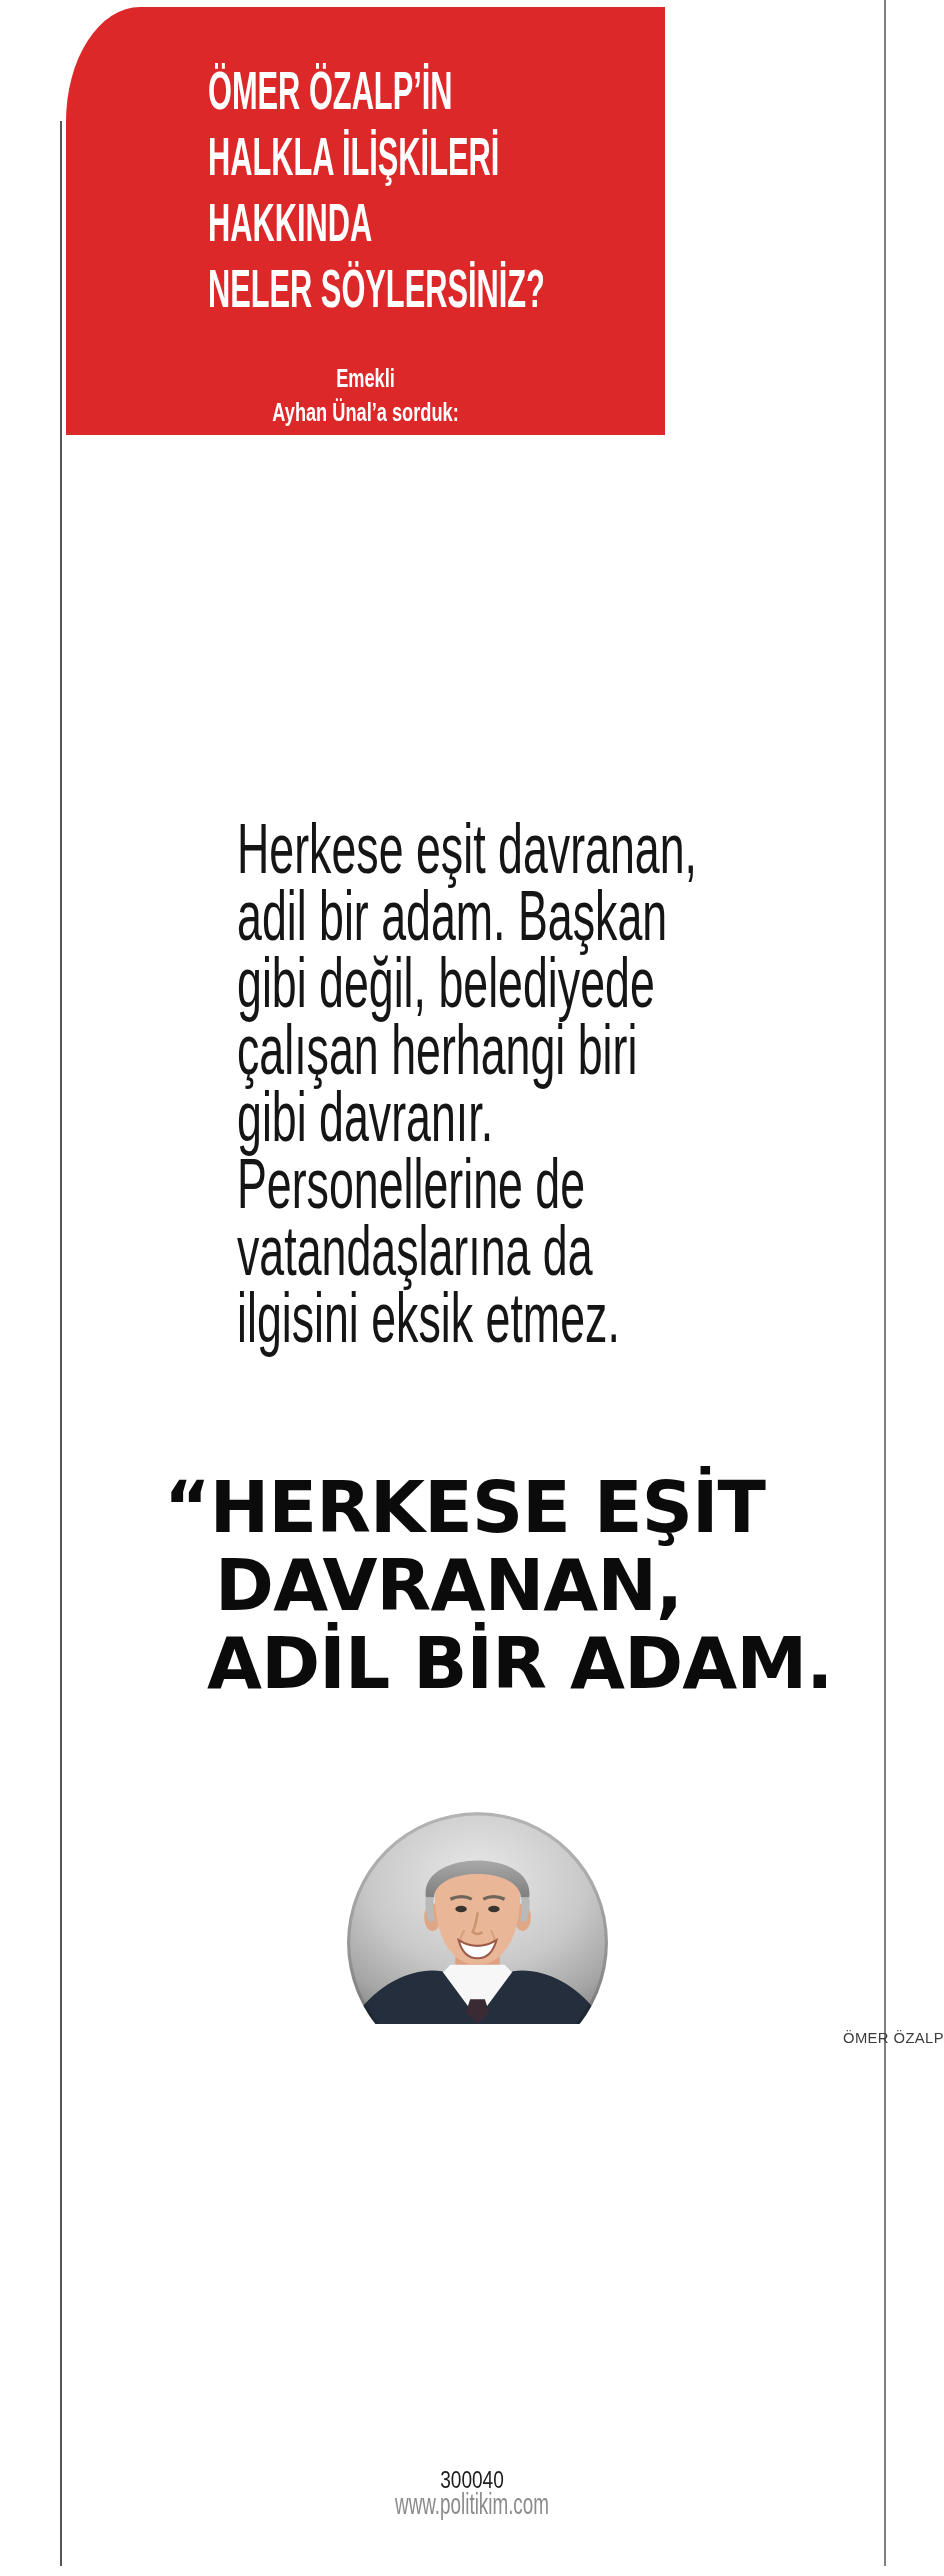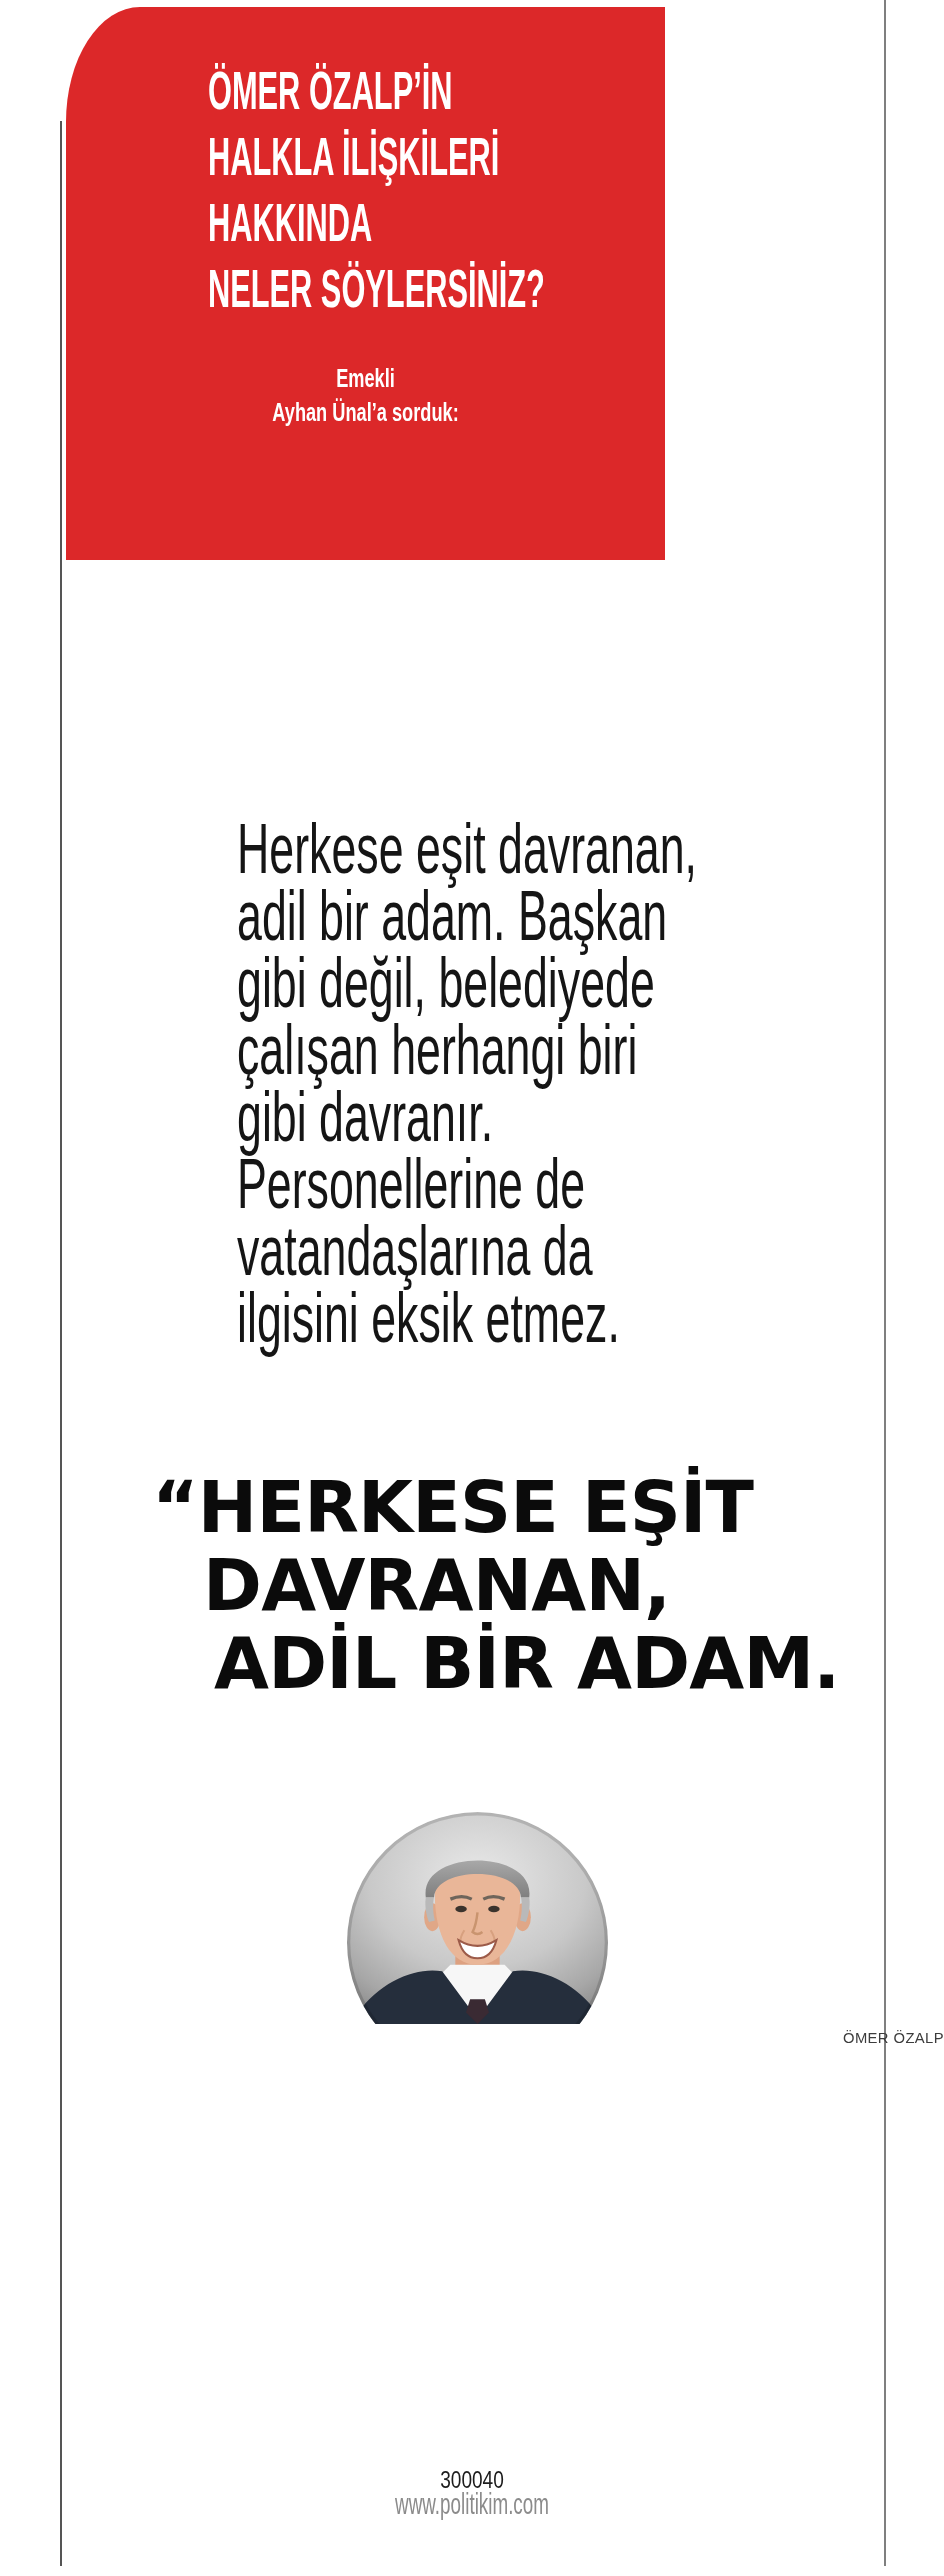--- a/index.html
+++ b/index.html
@@ -19,21 +19,21 @@
     background:#ffffff;
     overflow:hidden;
   }
   .rule{position:absolute;top:0;width:1.6px;}
   .rule-left{left:60px;top:121px;height:2445px;background:var(--rule-left);}
   .rule-right{left:884px;top:0;height:2566px;background:var(--rule-right);}
 
   .question-card{
     position:absolute;
     left:66px;top:6.6px;
-    width:599px;height:553px;
+    width:599px;height:428px;
     background:var(--red);
     border-top-left-radius:74px 115px;
   }
   .card-title{
     position:absolute;left:142px;top:50px;
     color:#ffffff;font-weight:bold;
     font-size:54px;line-height:66px;
     white-space:nowrap;
     transform:scaleX(0.57);transform-origin:0 0;
     letter-spacing:0px;
@@ -49,31 +49,31 @@
 
   .answer-quote{
     position:absolute;left:237px;top:815px;
     color:#151515;
     font-size:71px;line-height:67px;
     white-space:nowrap;
     transform:scaleX(0.63);transform-origin:0 0;
   }
 
   .pull-quote{
-    position:absolute;left:152px;top:1469px;
+    position:absolute;left:164px;top:1469px;
     color:var(--ink);
     font-family:"DejaVu Sans", sans-serif;
     font-weight:bold;
     font-size:71px;line-height:78px;
     white-space:nowrap;
     letter-spacing:-0.8px;
   }
   .pull-quote .pq-line{display:block;}
   .pull-quote .pq-2{margin-left:51px;}
-  .pull-quote .pq-3{margin-left:62px;}
+  .pull-quote .pq-3{margin-left:43px;}
 
   .portrait-wrap{
     position:absolute;left:347px;top:1812px;
     width:261px;height:212px;
   }
   .portrait-wrap svg{display:block;}
 
   .portrait-caption{
     position:absolute;left:0;top:2029px;width:944px;
     text-align:right;

